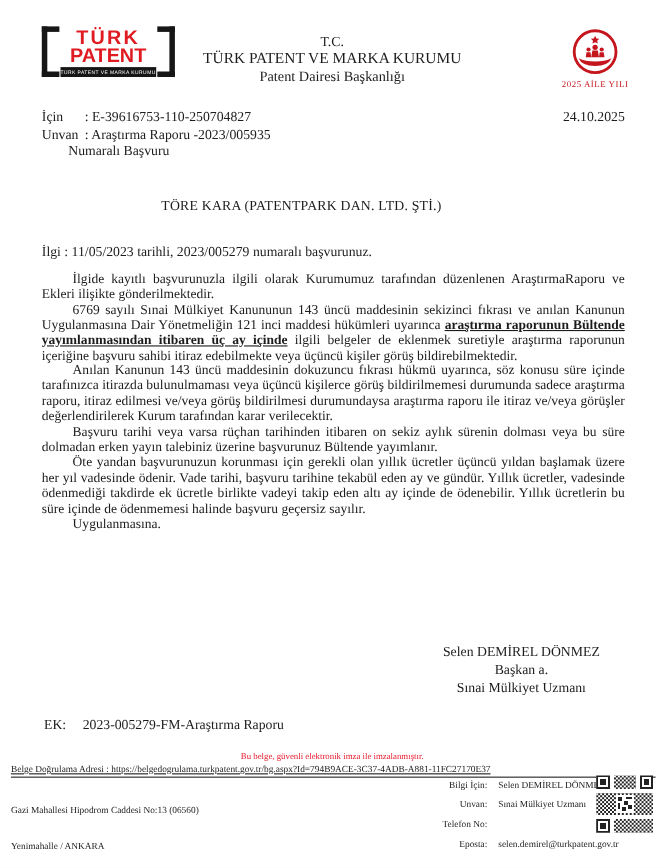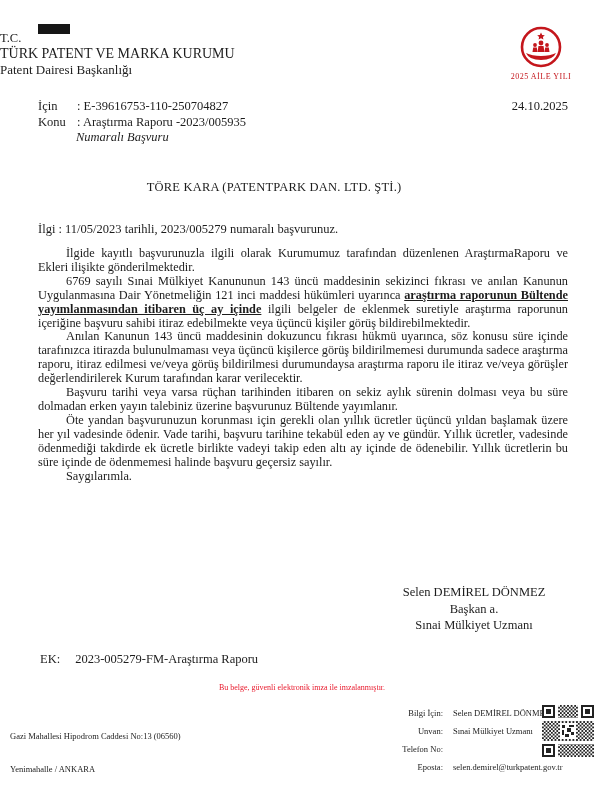--- a/index.html
+++ b/index.html
@@ -15,34 +15,34 @@
   .bracket { width:11px; flex:0 0 11px; }
   .bracket-l { border-left:5px solid #161616; border-top:5px solid #161616; border-bottom:5px solid #161616; }
   .bracket-r { border-right:5px solid #161616; border-top:5px solid #161616; border-bottom:5px solid #161616; }
   .logo-center { flex:1; display:flex; flex-direction:column; justify-content:space-between; padding:2px 1px 0 1px; }
   .logo-text { text-align:center; font-family:"Liberation Sans", sans-serif; font-weight:bold; color:#e01b22; }
   .logo-line1 { font-size:18px; line-height:16px; letter-spacing:2px; }
   .logo-line2 { font-size:18px; line-height:17px; letter-spacing:0px; }
   .logo-bar { margin-top:2px; background:#161616; color:#ffffff; font-family:"Liberation Sans", sans-serif;
     font-size:4.5px; line-height:5px; text-align:center; padding:2px 0; letter-spacing:0.4px; white-space:nowrap; }
 
-  .head-center { position:absolute; top:31px; left:0; width:604px; }
+  .head-center { position:absolute; top:31px; left:0; width:604px; text-align:center; }
   .hc1 { font-size:12.5px; line-height:14px; }
   .hc2 { font-size:14px; line-height:17px; }
   .hc3 { font-size:13px; line-height:16px; }
 
   .emblem { position:absolute; top:26px; left:504px; width:74px; text-align:center; }
   .emblem svg { display:block; margin:0 auto; }
   .emblem-caption { font-size:8px; font-weight:normal; color:#c4161c; margin-top:2px; letter-spacing:0.5px; }
 
   
   .meta { position:absolute; top:99px; left:38px; font-size:12.5px; line-height:15.5px; }
   .meta-row { display:flex; }
   .meta-label { width:39px; flex:0 0 39px; }
-  .meta-cont { margin-left:38px;font-style:italic; }
+  .meta-cont { margin-left:24px; }
   .date { position:absolute; top:99px; right:36px; font-size:12.5px; }
 
   
   .recipient { position:absolute; top:180px; left:0; width:548px; text-align:center; font-size:12.5px; letter-spacing:0.2px; }
   .ilgi { position:absolute; top:222px; left:38px; font-size:12.5px; }
   .letter-body { position:absolute; top:247px; left:38px; width:530px;
     font-size:12.3px; line-height:13.9px; text-align:justify; }
   .letter-body p { margin:0; text-indent:28px; }
   .bu { font-weight:bold; text-decoration:underline; }
 
@@ -66,20 +66,27 @@
   .qr { position:absolute; top:705px; left:542px; width:52px; height:52px; }
 </style>
 </head>
 <body>
 
 <div class="page">
 
   <div class="logo">
     <div class="logo-main">
       <div class="bracket bracket-l"></div>
+      <div class="logo-center">
+        <div class="logo-text">
+          <div class="logo-line1">TÜRK</div>
+          <div class="logo-line2">PATENT</div>
+        </div>
+        <div class="logo-bar">TÜRK PATENT VE MARKA KURUMU</div>
+      </div>
       <div class="bracket bracket-r"></div>
     </div>
   </div>
 
   <div class="head-center">
     <div class="hc1">T.C.</div>
     <div class="hc2">TÜRK PATENT VE MARKA KURUMU</div>
     <div class="hc3">Patent Dairesi Başkanlığı</div>
   </div>
 
@@ -97,53 +104,56 @@
     </svg>
     <div class="emblem-caption">2025 AİLE YILI</div>
   </div>
 
   <div class="meta">
     <div class="meta-row">
       <span class="meta-label">İçin</span>
       <span>: E-39616753-110-250704827</span>
     </div>
     <div class="meta-row">
-      <span class="meta-label">Konu</span>
+      <span class="meta-label">Unvan</span>
       <span>: Araştırma Raporu -2023/005935</span>
     </div>
     <div class="meta-cont">Numaralı Başvuru</div>
   </div>
   <div class="date">24.10.2025</div>
 
   <div class="recipient">TÖRE KARA (PATENTPARK DAN. LTD. ŞTİ.)</div>
 
   <div class="ilgi">İlgi : 11/05/2023 tarihli, 2023/005279 numaralı başvurunuz.</div>
 
   <div class="letter-body">
     <p>İlgide kayıtlı başvurunuzla ilgili olarak Kurumumuz tarafından düzenlenen AraştırmaRaporu ve Ekleri ilişikte gönderilmektedir.</p>
     <p><span>6769 sayılı Sınai Mülkiyet Kanununun 143 üncü maddesinin sekizinci fıkrası ve anılan Kanunun Uygulanmasına Dair Yönetmeliğin 121 inci maddesi hükümleri uyarınca </span><span class="bu">araştırma raporunun Bültende yayımlanmasından itibaren üç ay içinde</span><span> ilgili belgeler de eklenmek suretiyle araştırma raporunun içeriğine başvuru sahibi itiraz edebilmekte veya üçüncü kişiler görüş bildirebilmektedir.</span></p>
     <p>Anılan Kanunun 143 üncü maddesinin dokuzuncu fıkrası hükmü uyarınca, söz konusu süre içinde tarafınızca itirazda bulunulmaması veya üçüncü kişilerce görüş bildirilmemesi durumunda sadece araştırma raporu, itiraz edilmesi ve/veya görüş bildirilmesi durumundaysa araştırma raporu ile itiraz ve/veya görüşler değerlendirilerek Kurum tarafından karar verilecektir.</p>
     <p>Başvuru tarihi veya varsa rüçhan tarihinden itibaren on sekiz aylık sürenin dolması veya bu süre dolmadan erken yayın talebiniz üzerine başvurunuz Bültende yayımlanır.</p>
     <p>Öte yandan başvurunuzun korunması için gerekli olan yıllık ücretler üçüncü yıldan başlamak üzere her yıl vadesinde ödenir. Vade tarihi, başvuru tarihine tekabül eden ay ve gündür. Yıllık ücretler, vadesinde ödenmediği takdirde ek ücretle birlikte vadeyi takip eden altı ay içinde de ödenebilir. Yıllık ücretlerin bu süre içinde de ödenmemesi halinde başvuru geçersiz sayılır.</p>
-    <p>Saygılarımla.</p>
+    <p>Uygulanmasına.</p>
   </div>
 
   <div class="signature">
     <div>Selen DEMİREL DÖNMEZ</div>
     <div>Başkan a.</div>
     <div>Sınai Mülkiyet Uzmanı</div>
   </div>
 
   <div class="ek">
     <span class="ek-label">EK:</span>
     <span>2023-005279-FM-Araştırma Raporu</span>
   </div>
 
   <div class="esign">Bu belge, güvenli elektronik imza ile imzalanmıştır.</div>
 
+  <div class="verify">
+    <span class="verify-text">Belge Doğrulama Adresi : https://belgedogrulama.turkpatent.gov.tr/bg.aspx?Id=794B9ACE-3C37-4ADB-A881-11FC27170E37</span>
+  </div>
 
   <div class="addr">
     <div>Gazi Mahallesi Hipodrom Caddesi No:13 (06560)</div>
     <div>Yenimahalle / ANKARA</div>
     
     
     
   </div>
 
   <div class="contact">

